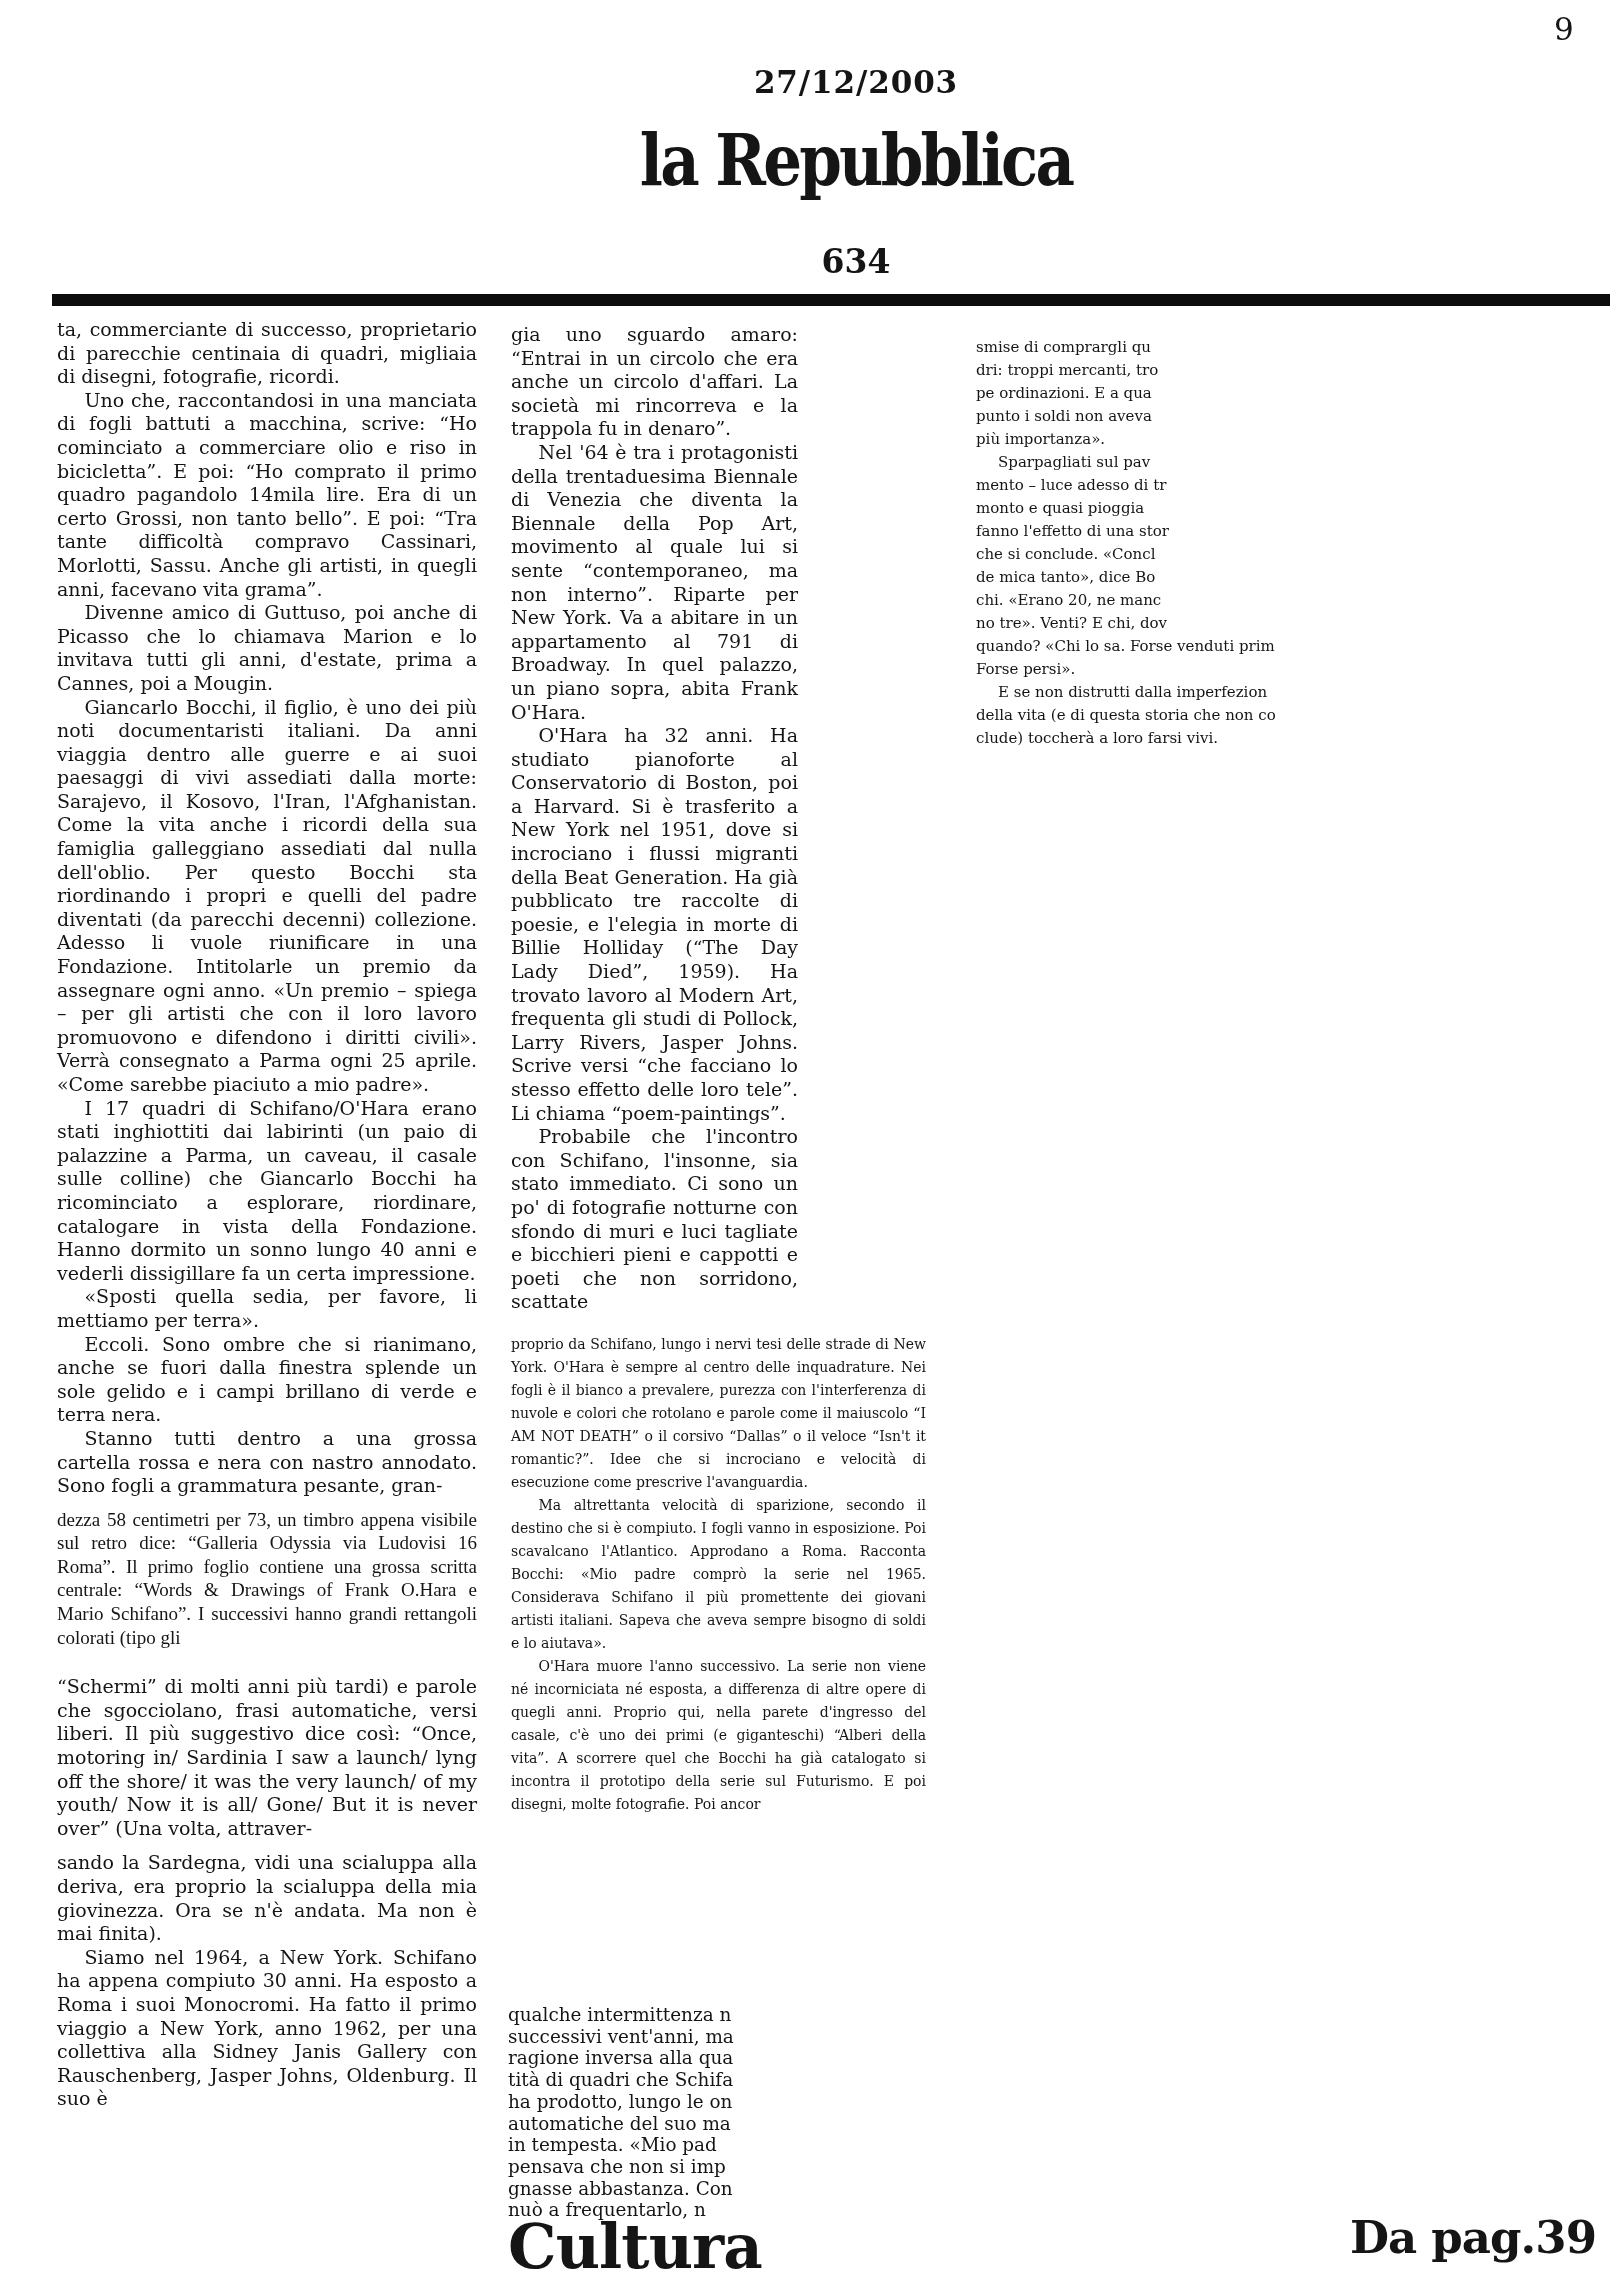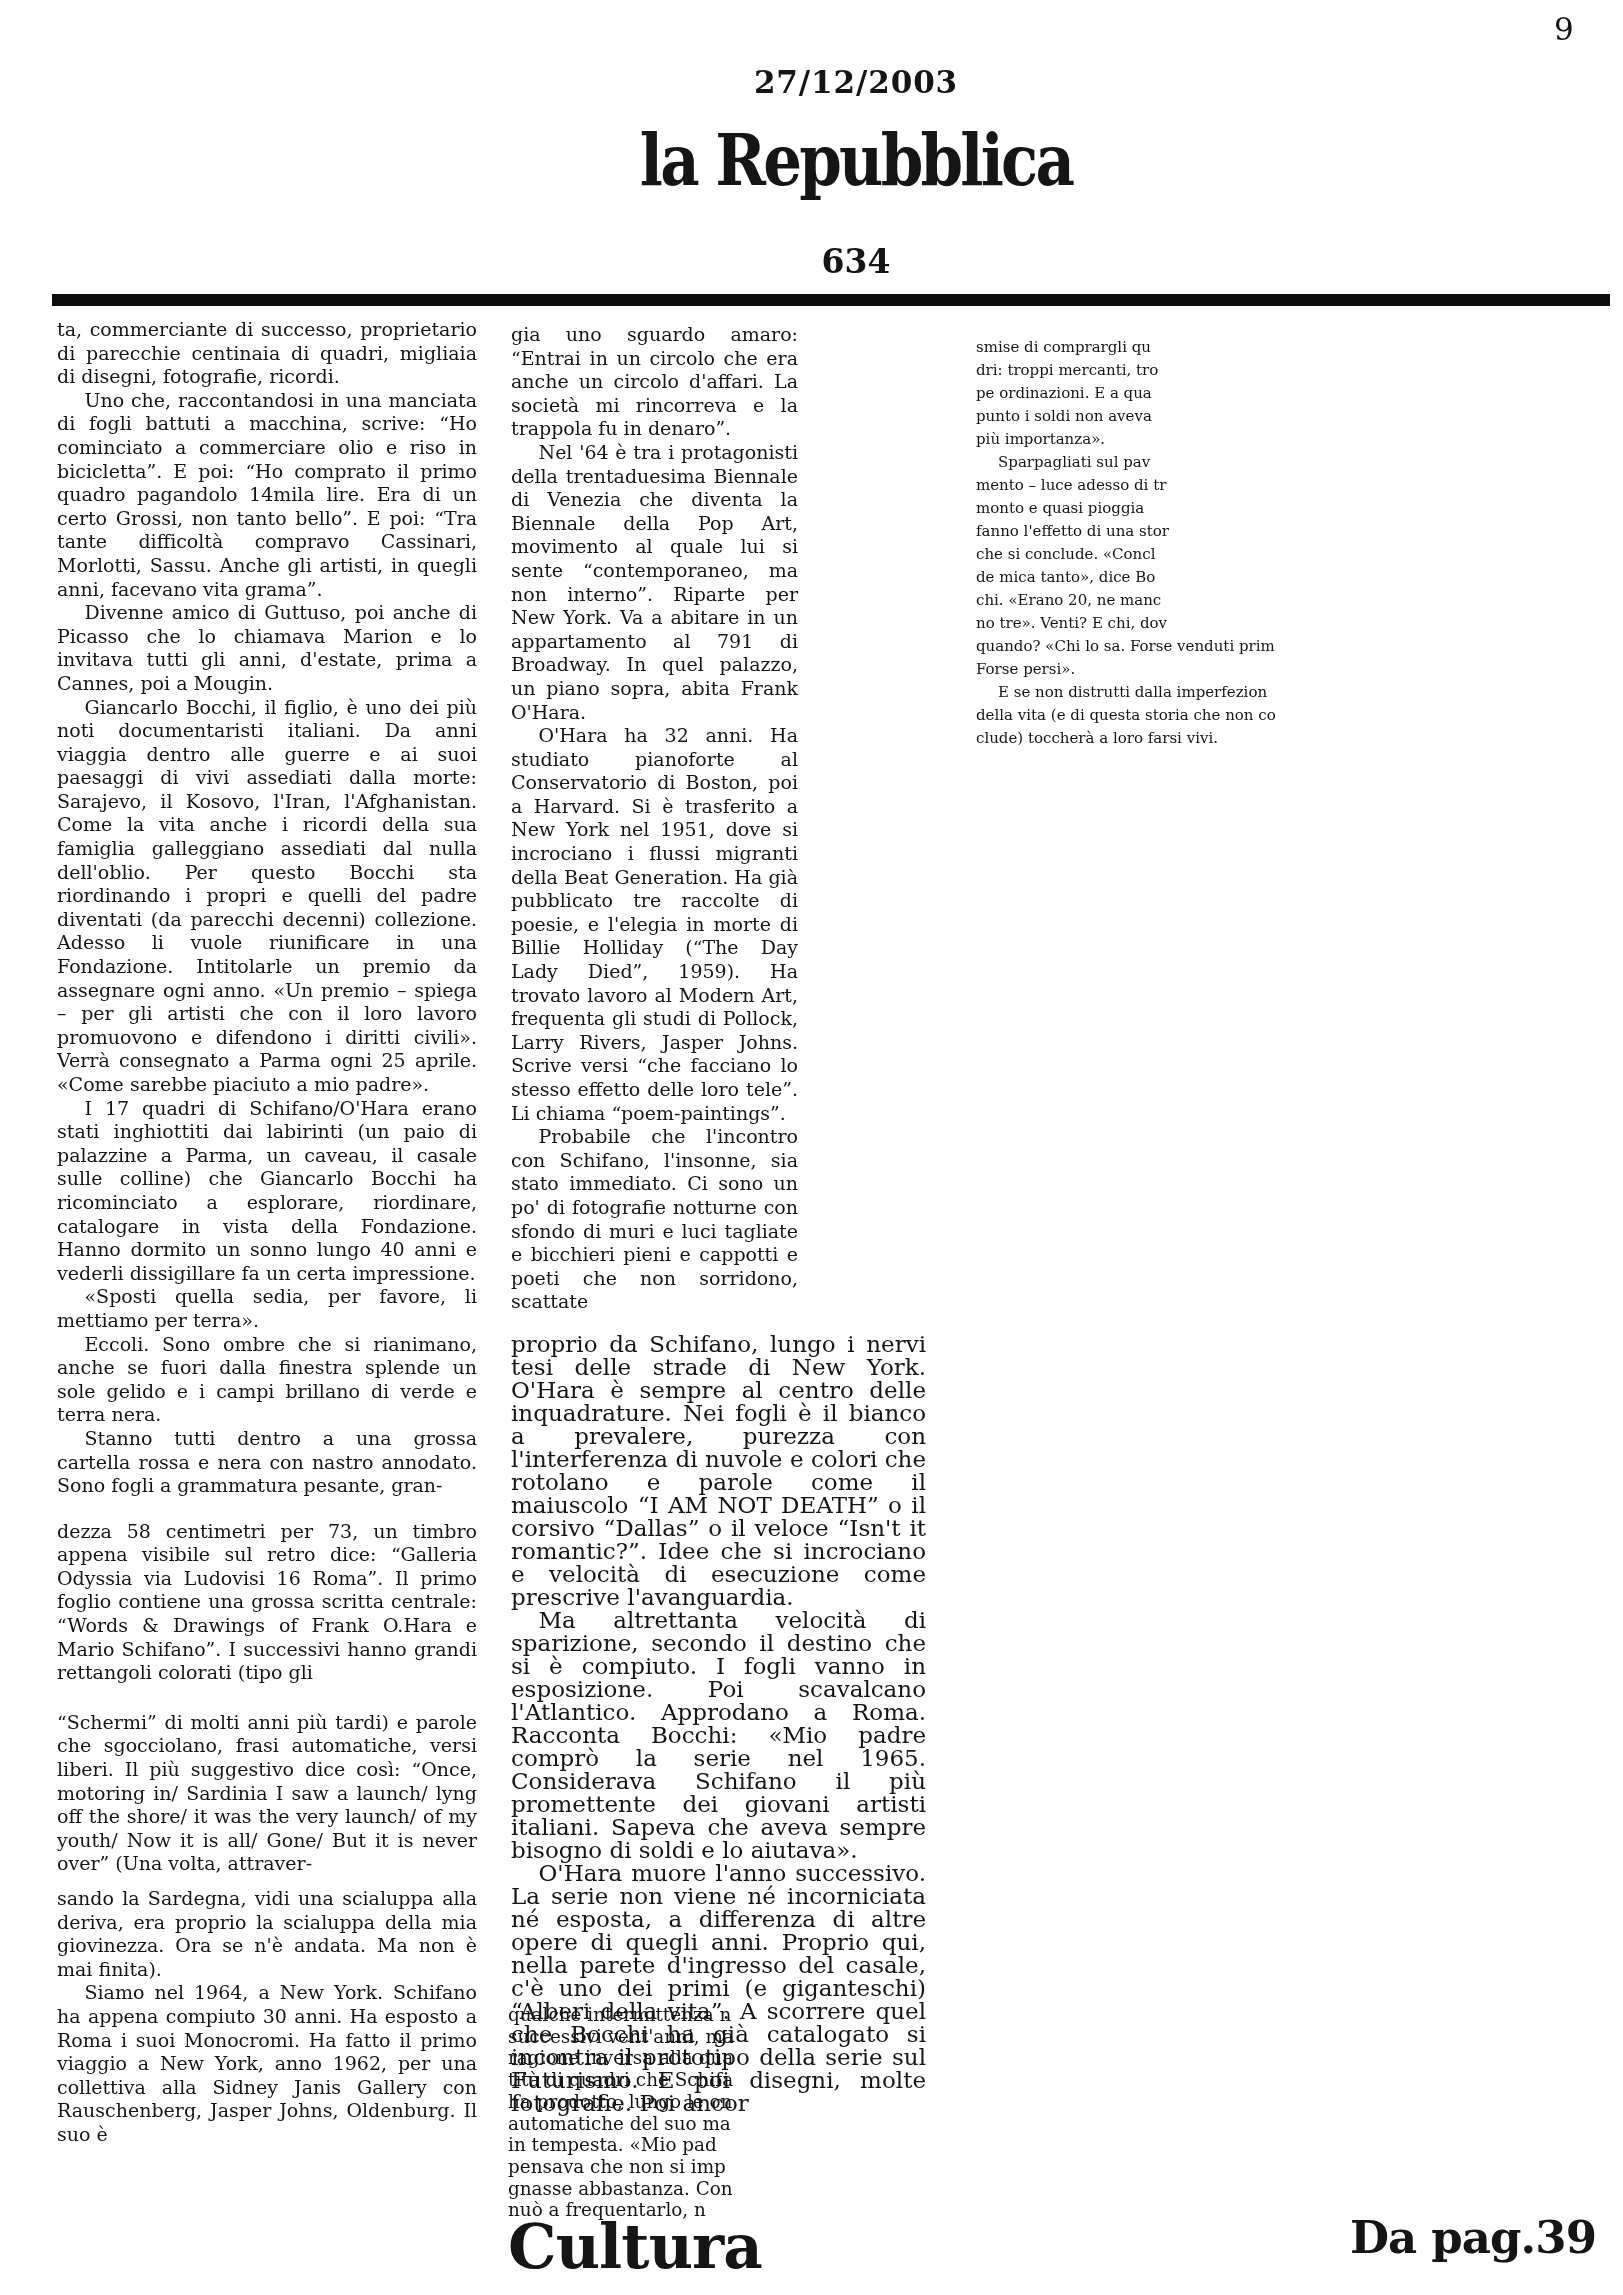--- a/index.html
+++ b/index.html
@@ -13,25 +13,25 @@
   .date { top:64px; font-size:31px; font-weight:bold; letter-spacing:0.9px; }
   .masthead { top:118px; font-size:61px; font-weight:bold; letter-spacing:-2.8px; }
   .masthead span { display:inline-block; transform:scaleY(1.18); transform-origin:top center; }
   .issue { top:242px; font-size:33px; font-weight:bold; }
   .rule { position:absolute; left:52px; top:294px; width:1558px; height:12px; background:#0c0c0c; }
 
   .colblock { position:absolute; text-align:justify; }
   .colblock p { margin:0; text-indent:27.5px; }
   .colblock p.cont { text-indent:0; }
   .col1 { left:57px; top:318px; width:420px; font-size:19px; line-height:23.6px; }
-  .col1 p.gap-sm { margin-top:22px; }
+  .col1 p.gap-sm { margin-top:10px;font-family:Liberation Serif, serif; }
   .col1 p.gap-md { margin-top:26px; }
   .col1 p.gap-x  { margin-top:11px; }
   .col2a { left:511px; top:323px; width:287px; font-size:19px; font-weight:normal; line-height:23.6px; }
-  .col2b { left:511px; top:1333px; width:415px; font-size:23px; line-height:23px; }
+  .col2b { left:511px; top:1333px; width:415px; font-size:14px; line-height:23px; }
 
   .linelist { position:absolute; white-space:nowrap; }
   .linelist div { overflow:hidden; }
   .col2c { left:508px; top:2004px; font-size:18.4px; line-height:21.7px; width:262px; }
   .col3  { left:976px; top:336px; font-size:15px; line-height:23px; width:413px; }
   .col3 div.ind { padding-left:22px; }
 
   .cultura { position:absolute; left:508px; top:2211px; font-size:61px; font-weight:bold; letter-spacing:-0.9px; }
   .dapag   { position:absolute; left:1350px; top:2211px; font-size:45px; font-weight:bold; letter-spacing:-0.9px; }
 </style>

